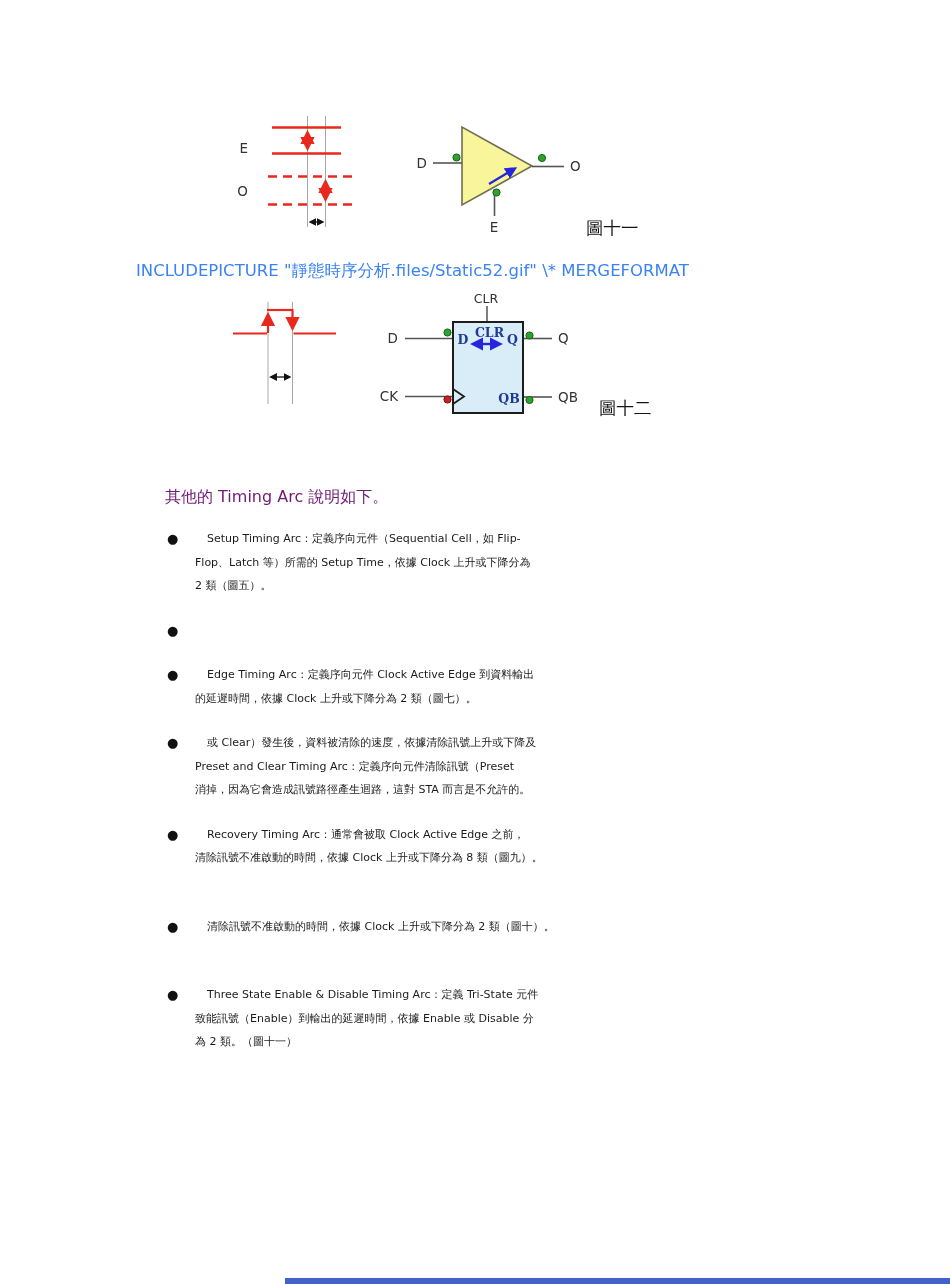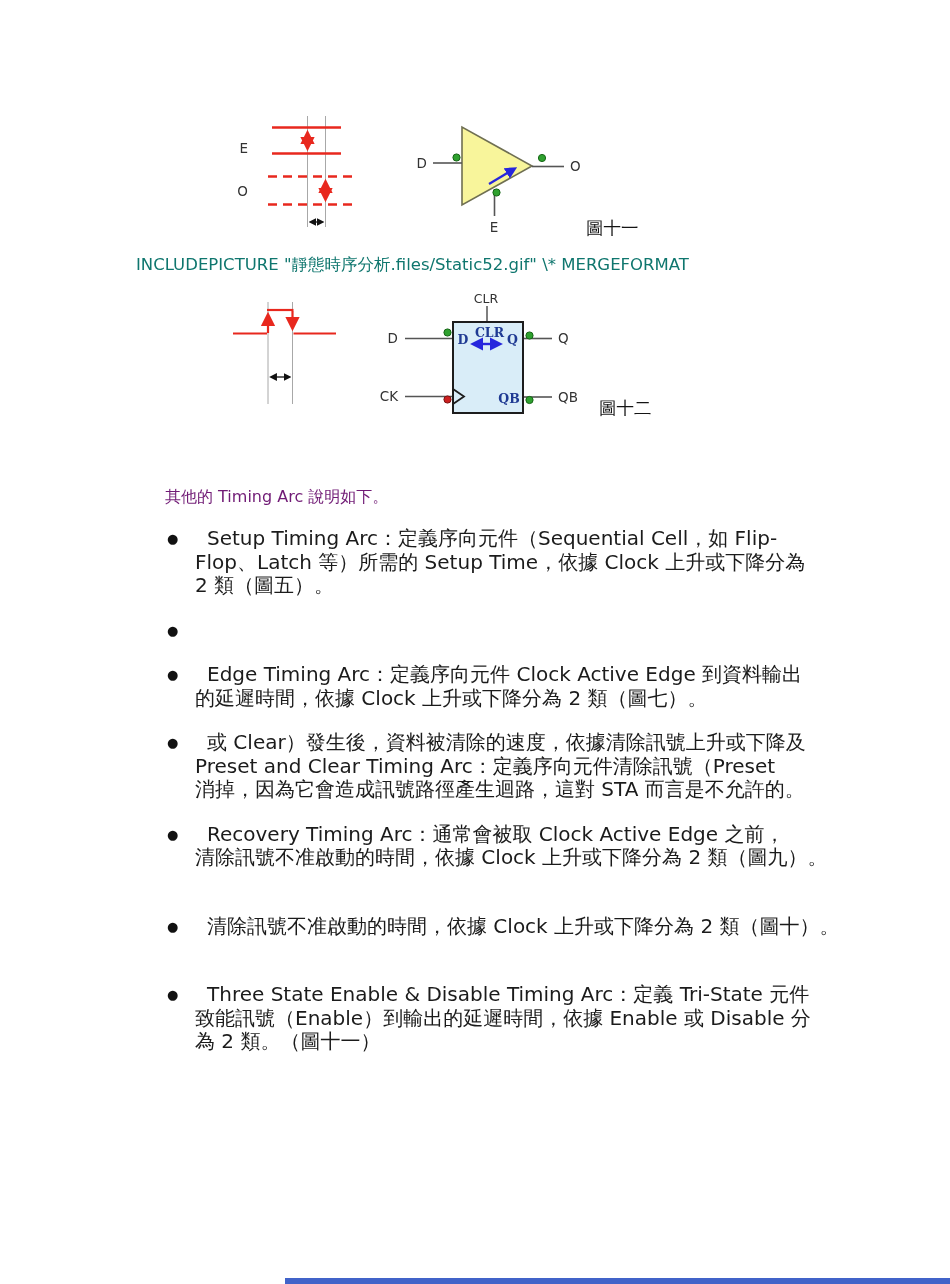--- a/index.html
+++ b/index.html
@@ -7,23 +7,23 @@
     position: relative;
     width: 950px;
     height: 1284px;
     background: #ffffff;
     overflow: hidden;
     font-family: "DejaVu Sans", "Liberation Sans", sans-serif;
     color: #1b1b1b;
   }
   .abs { position: absolute; }
   #field-code {
-    left: 136px; top: 254px;
+    left: 136px; top: 260px;
     font-size: 16.5px;
-    color: #0f766e;
+    color: #3b82f6;
     white-space: nowrap;
   }
   #intro-line {
     left: 165px; top: 487px;
     font-size: 16px;
     color: #701a75;
   }
   #bullet-list {
     left: 167px; top: 527px;
     width: 660px;
@@ -35,21 +35,21 @@
   }
   .bullet.extra-gap { margin-bottom: 45px; }
   .marker {
     width: 28px;
     flex: 0 0 28px;
     font-size: 13px;
     line-height: 23.5px;
     color: #111;
   }
   .bullet-body {
-    font-size: 20px;
+    font-size: 11px;
     line-height: 23.5px;
     color: #1b1b1b;
   }
   .bline { white-space: nowrap; }
   .bline:first-child { text-indent: 12px; }
   svg text {
     font-family: "DejaVu Sans", "Liberation Sans", sans-serif;
   }
   .pin-label { font-size: 13.5px; fill: #333; }
   .inner-label {
@@ -182,21 +182,21 @@
         <div class="bullet-body">
           <div class="bline">或 Clear）發生後，資料被清除的速度，依據清除訊號上升或下降及</div>
           <div class="bline">Preset and Clear Timing Arc：定義序向元件清除訊號（Preset</div>
           <div class="bline">消掉，因為它會造成訊號路徑產生迴路，這對 STA 而言是不允許的。</div>
         </div>
       </div>
       <div class="bullet extra-gap">
         <span class="marker">●</span>
         <div class="bullet-body">
           <div class="bline">Recovery Timing Arc：通常會被取 Clock Active Edge 之前，</div>
-          <div class="bline">清除訊號不准啟動的時間，依據 Clock 上升或下降分為 2 類（圖九）。</div>
+          <div class="bline">清除訊號不准啟動的時間，依據 Clock 上升或下降分為 8 類（圖九）。</div>
         </div>
       </div>
       <div class="bullet extra-gap">
         <span class="marker">●</span>
         <div class="bullet-body">
           <div class="bline">清除訊號不准啟動的時間，依據 Clock 上升或下降分為 2 類（圖十）。</div>
         </div>
       </div>
       <div class="bullet">
         <span class="marker">●</span>

